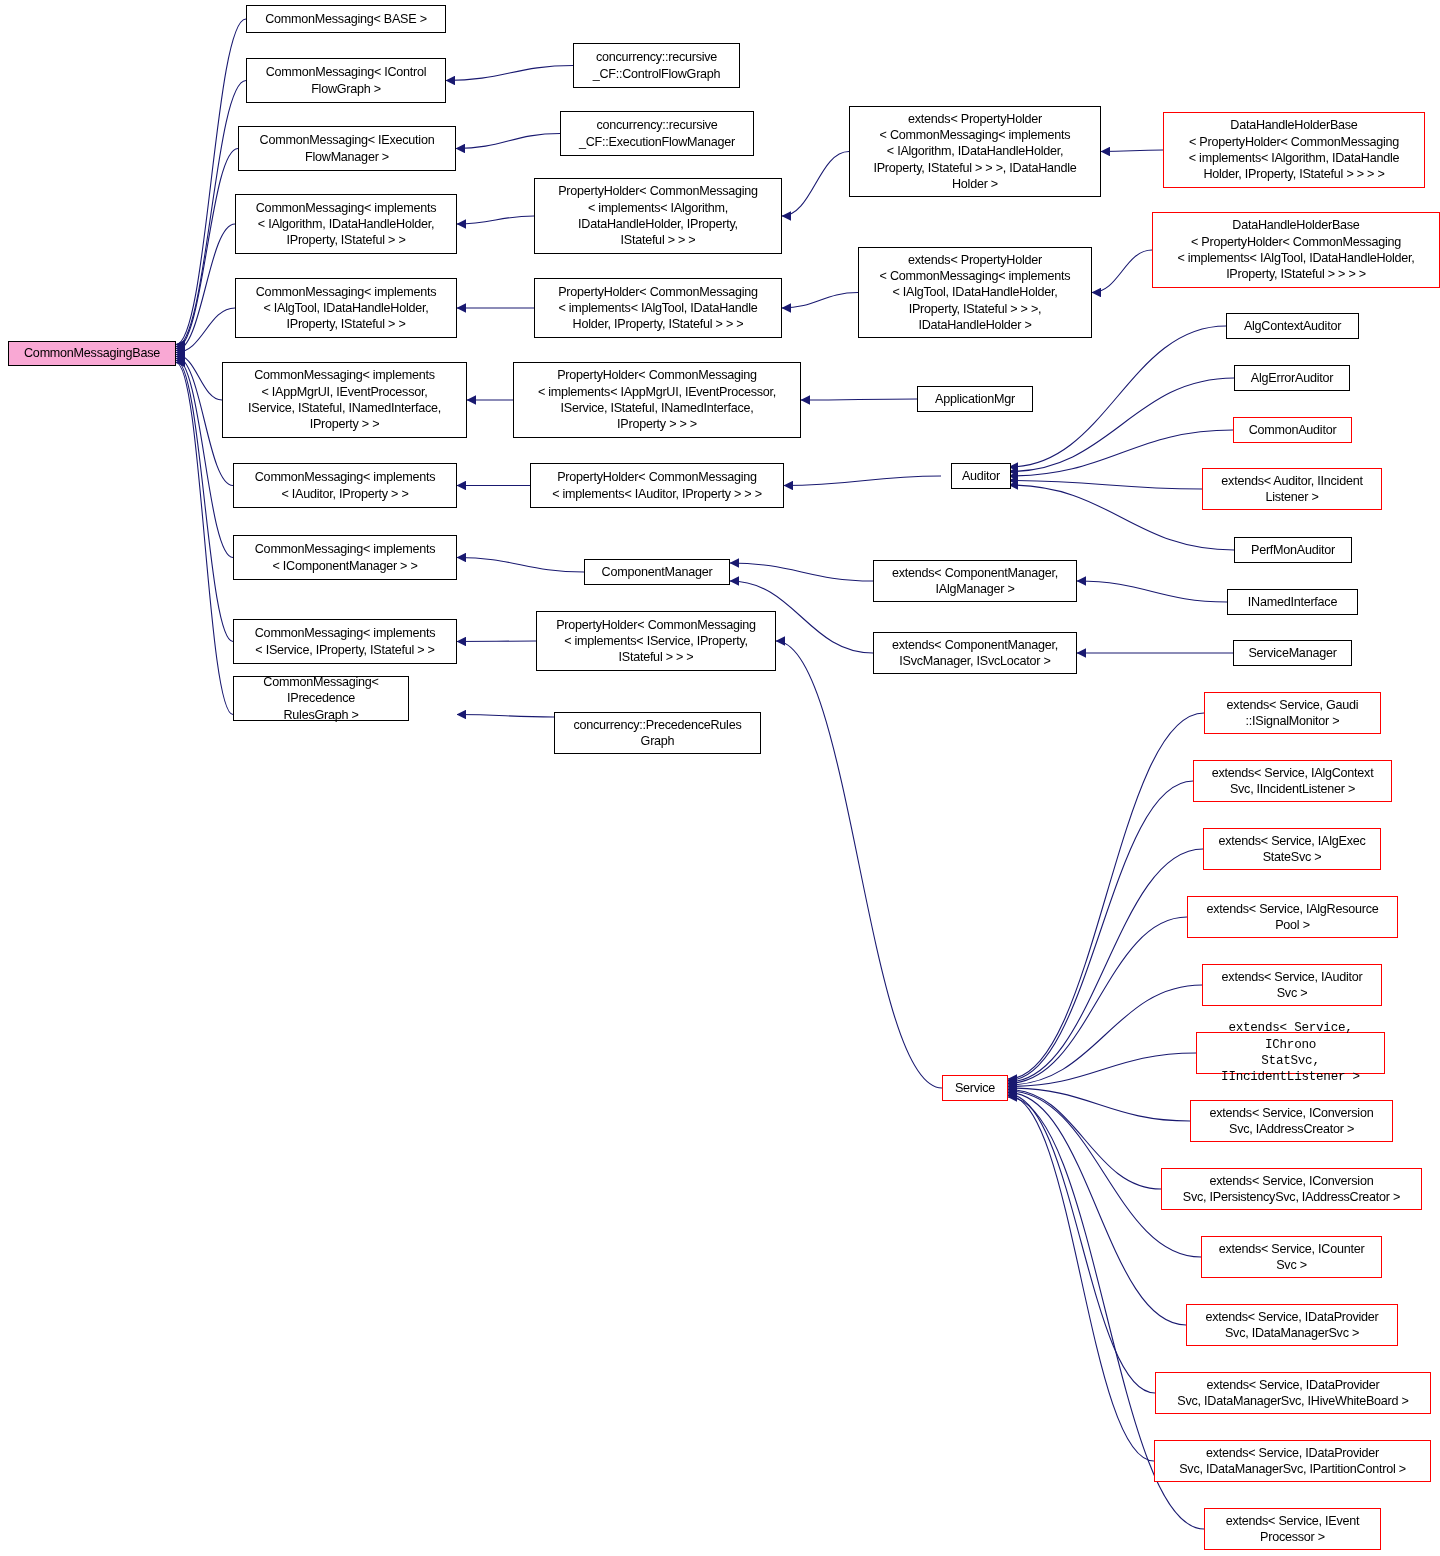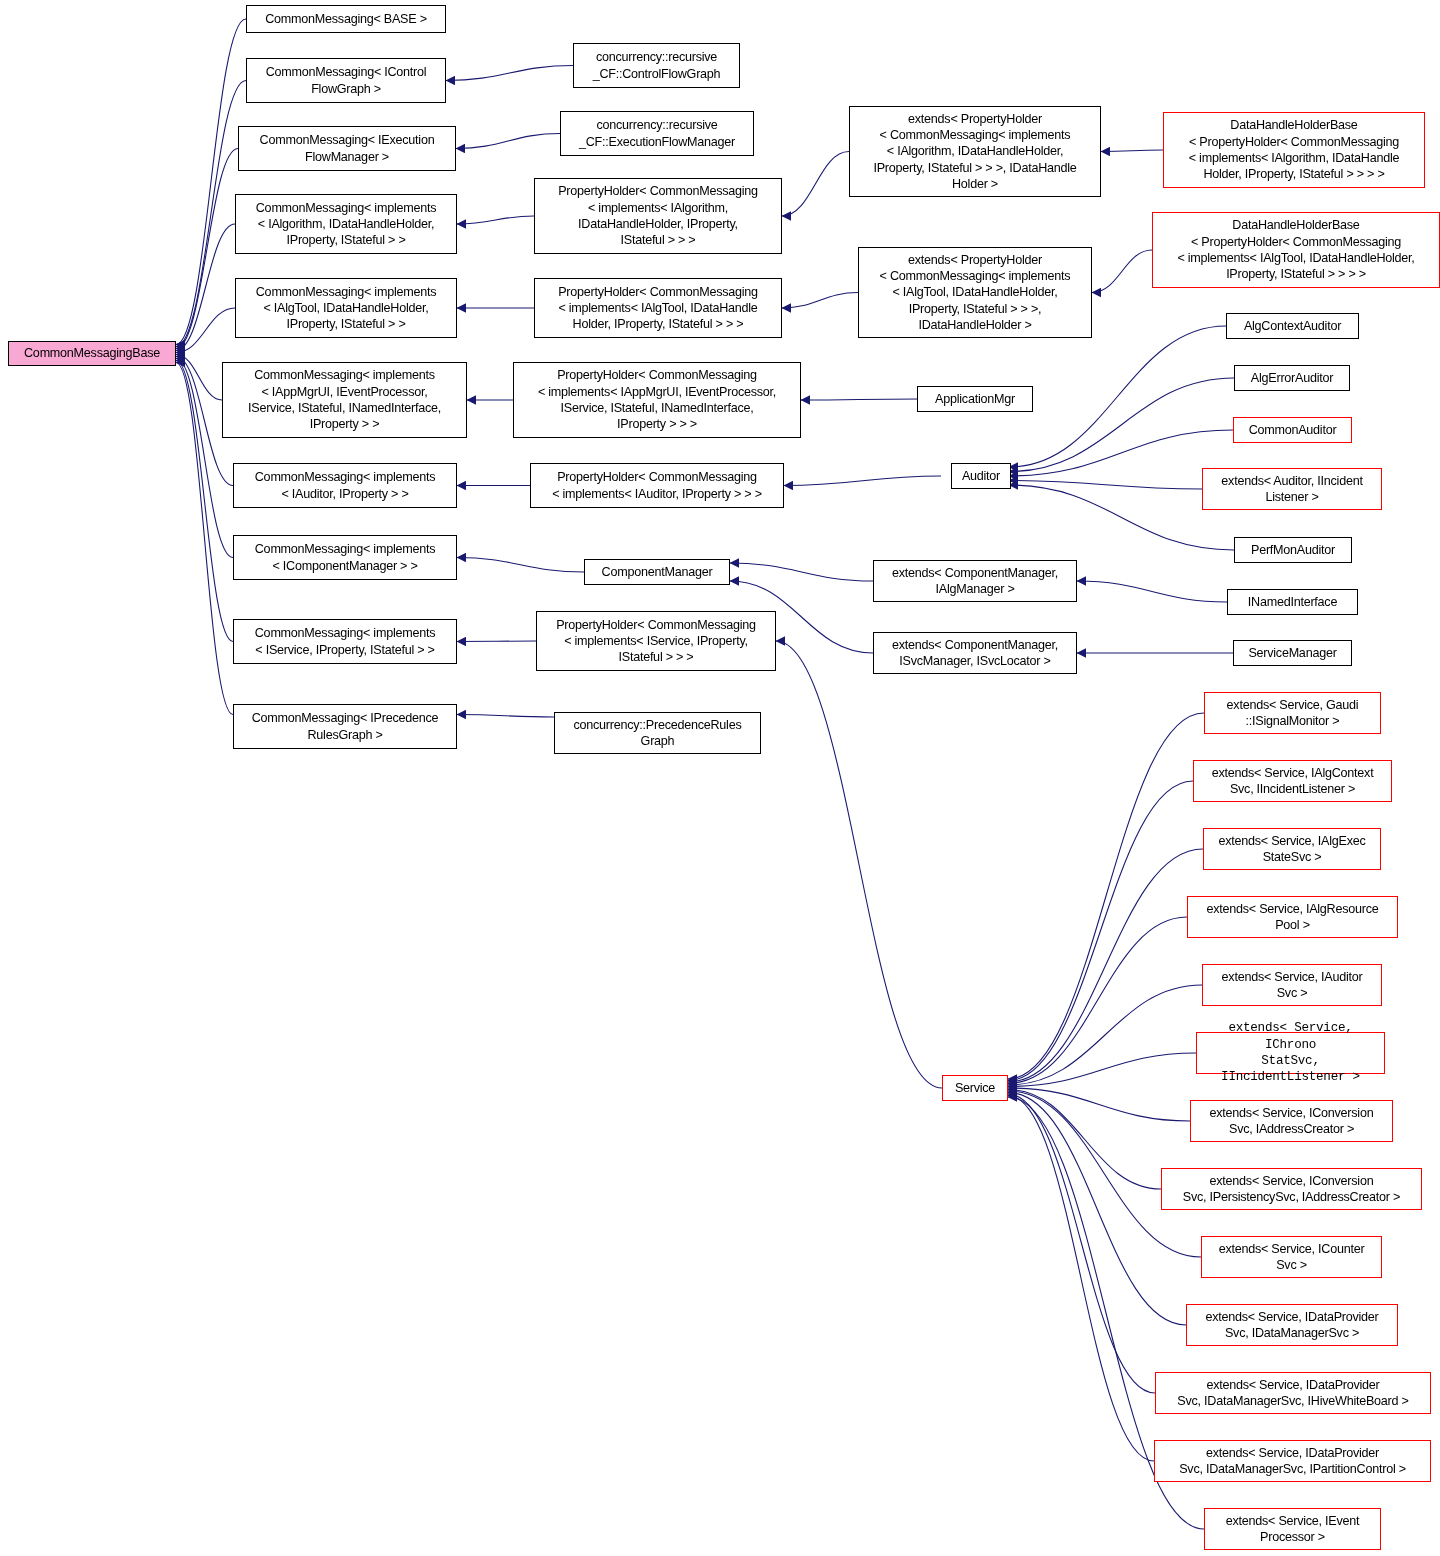--- a/index.html
+++ b/index.html
@@ -126,21 +126,21 @@
       <div class="node" style="left: 222px; top: 362px; width: 245px; height: 76px;">CommonMessaging&lt; implements
 &lt; IAppMgrUI, IEventProcessor,
 IService, IStateful, INamedInterface,
 IProperty &gt; &gt;</div>
       <div class="node" style="left: 233px; top: 463px; width: 224px; height: 45px;">CommonMessaging&lt; implements
 &lt; IAuditor, IProperty &gt; &gt;</div>
       <div class="node" style="left: 233px; top: 535px; width: 224px; height: 45px;">CommonMessaging&lt; implements
 &lt; IComponentManager &gt; &gt;</div>
       <div class="node" style="left: 233px; top: 619px; width: 224px; height: 45px;">CommonMessaging&lt; implements
 &lt; IService, IProperty, IStateful &gt; &gt;</div>
-      <div class="node" style="left: 233px; top: 704px; width: 224px; height: 45px;">CommonMessaging&lt; IPrecedence
+      <div class="node" style="left: 233px; top: 676px; width: 176px; height: 45px;">CommonMessaging&lt; IPrecedence
 RulesGraph &gt;</div>
       <div class="node" style="left: 573px; top: 43px; width: 167px; height: 45px;">concurrency::recursive
 _CF::ControlFlowGraph</div>
       <div class="node" style="left: 560px; top: 111px; width: 194px; height: 45px;">concurrency::recursive
 _CF::ExecutionFlowManager</div>
       <div class="node" style="left: 534px; top: 178px; width: 248px; height: 76px;">PropertyHolder&lt; CommonMessaging
 &lt; implements&lt; IAlgorithm,
 IDataHandleHolder, IProperty,
 IStateful &gt; &gt; &gt;</div>
       <div class="node" style="left: 534px; top: 278px; width: 248px; height: 60px;">PropertyHolder&lt; CommonMessaging

